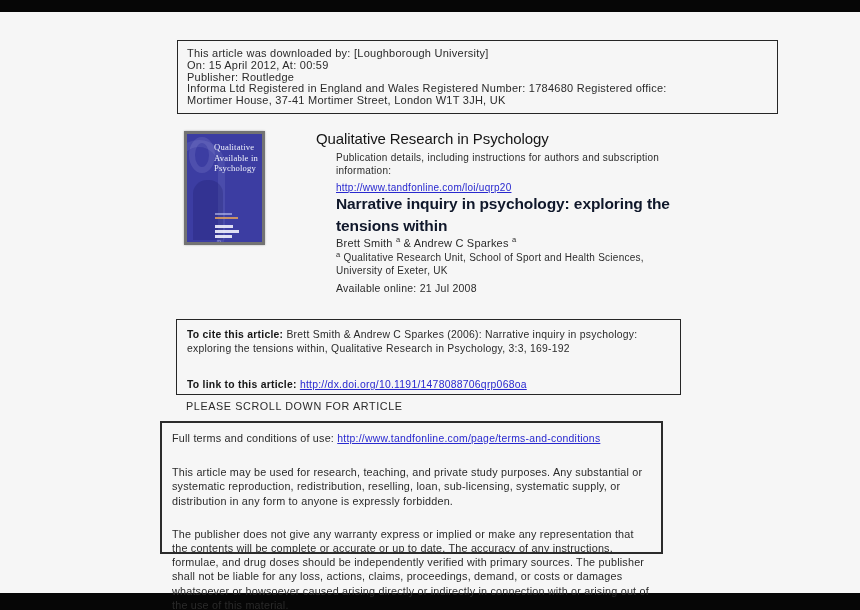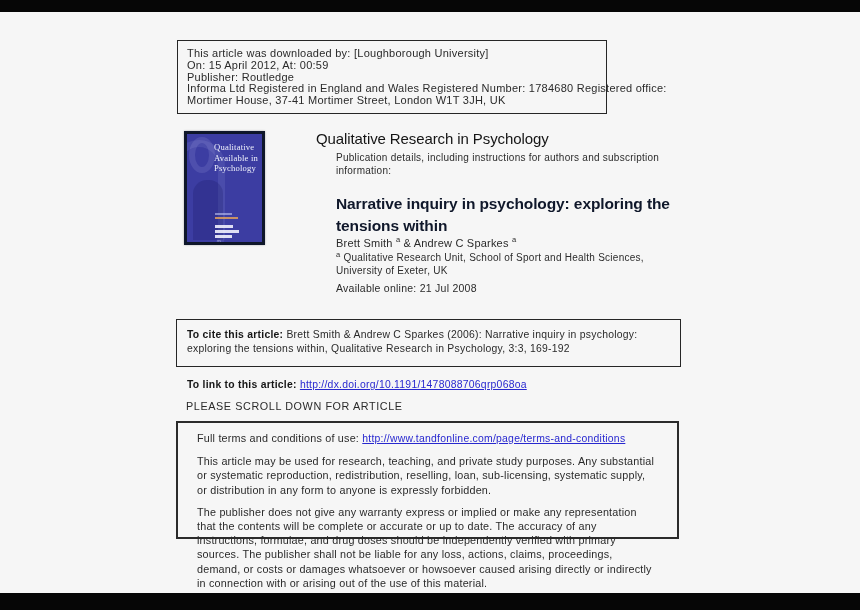--- a/index.html
+++ b/index.html
@@ -12,26 +12,26 @@
     color: #232323;
     overflow: hidden;
   }
   .letterbox { position: absolute; left: 0; width: 860px; background: #060606; }
   .letterbox.top { top: 0; height: 12px; }
   .letterbox.bottom { top: 593px; height: 17px; }
 
   .box { position: absolute; border: 1px solid #262626; background: transparent; }
 
   
-  .prov-box { left: 177px; top: 40px; width: 430px; height: 74px; padding: 7px 9px; }
+  .prov-box { left: 177px; top: 40px; width: 601px; height: 74px; padding: 7px 9px; }
   .prov-box .ln { font-size: 11px; line-height: 11.8px; letter-spacing: 0.25px; white-space: nowrap; color: #2a2a2a; }
 
   
   .cover { position: absolute; left: 184px; top: 131px; width: 81px; height: 114px;
-           background: #0f172a; box-shadow: 0 0 2px rgba(0,0,0,.28); }
+           background: #737373; box-shadow: 0 0 2px rgba(0,0,0,.28); }
   .cover-inner { position: absolute; left: 3px; top: 3px; right: 3px; bottom: 3px;
                  background: #3c3da2; overflow: hidden; }
   .swirl-a { position: absolute; left: -14px; top: 6px; width: 52px; height: 120px;
              border: 7px solid rgba(210,215,255,0.10); border-radius: 26px; }
   .swirl-b { position: absolute; left: 2px; top: 3px; width: 26px; height: 36px;
              border: 6px solid rgba(210,215,255,0.12); border-radius: 50%; }
   .swirl-c { position: absolute; left: 6px; top: 46px; width: 30px; height: 60px;
              background: rgba(25,25,100,0.25); border-radius: 14px 14px 0 0; }
   .cover-title { position: absolute; left: 27px; top: 8px; width: 48px;
                  font-family: "Liberation Serif", serif; font-size: 8.6px; line-height: 10.6px;
@@ -57,33 +57,33 @@
   .article-title { position: absolute; left: 336px; top: 193px; width: 334px;
                    font-size: 15.5px; line-height: 21.5px; font-weight: bold;
                    letter-spacing: -0.1px; color: #0f172a; }
   .authors { position: absolute; left: 336px; top: 237px; font-size: 11px; letter-spacing: 0.2px; color: #2a2a2a; }
   .authors sup, .affiliation sup { font-size: 7.5px; vertical-align: super; line-height: 0; }
   .affiliation { position: absolute; left: 336px; top: 251px; width: 350px;
                  font-size: 10px; line-height: 13.4px; letter-spacing: 0.25px; color: #2c2c2c; }
   .available { position: absolute; left: 336px; top: 282px; font-size: 10.5px; letter-spacing: 0.25px; color: #2a2a2a; }
 
   
-  .cite-box { left: 176px; top: 319px; width: 505px; height: 48px; padding: 8px 10px;
+  .cite-box { left: 176px; top: 319px; width: 505px; height: 76px; padding: 8px 10px;
               font-size: 10.4px; line-height: 14.4px; letter-spacing: 0.25px; color: #2a2a2a; }
   .cite-box .lbl { font-weight: bold; color: #161616; }
   .cite-link-row { margin-top: 21px; }
 
   .scroll-note { position: absolute; left: 186px; top: 400px;
                  font-size: 10.8px; letter-spacing: 0.6px; color: #2a2a2a; }
 
   
-  .terms-box { left: 176px; top: 421px; width: 503px; height: 118px; padding: 8px 19px;
+  .terms-box { left: 160px; top: 421px; width: 503px; height: 133px; padding: 8px 10px;
                border-width: 2px; border-color: #2b2b2b;
                font-size: 10.8px; line-height: 14.2px; letter-spacing: 0.2px; color: #2a2a2a; }
-  .terms-box p { margin-top: 8px; }
+  .terms-box p { margin-top: 19px; }
 
   a.doc-link { color: #2828cf; text-decoration: underline; font-size: 10.4px; letter-spacing: 0.25px; cursor: pointer; }
   .journal-link a.doc-link { font-size: 10px; }
 </style>
 </head>
 <body>
 
 <div class="page">
 
   <div class="letterbox top"></div>
@@ -115,20 +115,23 @@
         <div class="n n1"></div>
           <div class="n n2"></div>
           <div class="n n3"></div>
       </div>
       <div class="cover-logo">R</div>
     </div>
   </div>
 
   <div class="journal-heading">Qualitative Research in Psychology</div>
   <div class="pub-details">Publication details, including instructions for authors and subscription information:</div>
+  <div class="journal-link">
+    <a class="doc-link">http://www.tandfonline.com/loi/uqrp20</a>
+  </div>
 
   <div class="article-title">Narrative inquiry in psychology: exploring the tensions within</div>
 
   <div class="authors">
     <span>Brett Smith</span>
     <sup>a</sup>
     <span>&amp; Andrew C Sparkes</span>
     <sup>a</sup>
   </div>
 

